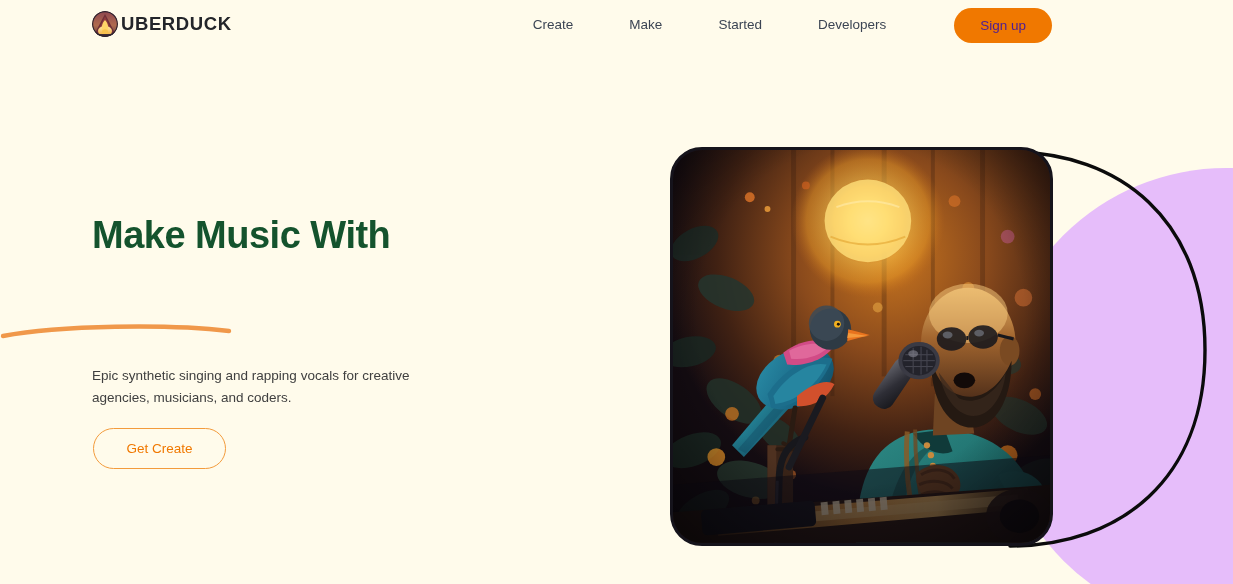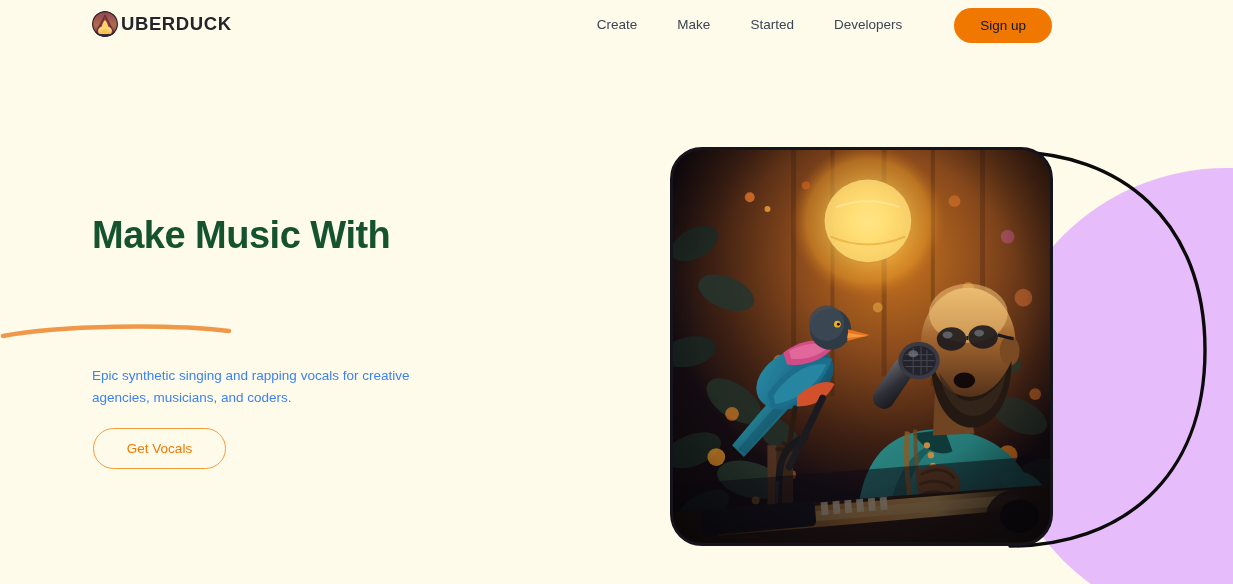--- a/index.html
+++ b/index.html
@@ -24,49 +24,49 @@
   .brand-mark {
     width:26px; height:26px; border-radius:50%;
     overflow:hidden; display:block; flex:none;
   }
   .brand-name {
     font-size:18.5px; font-weight:bold; letter-spacing:0.6px;
     color:#23252A; line-height:1;
   }
   .nav {
     position:absolute; right:10px; top:0; height:50px;
-    display:flex; align-items:center; gap:0px;
+    display:flex; align-items:center; gap:16px;
   }
   .nav-link {
     font-size:13.5px; color:#3B4453; text-decoration:none;
     padding:6px 20px; line-height:1; white-space:nowrap;
   }
   .signup-btn {
     margin-left:32px; margin-right:171px;
-    background:#F07800; color:#0f172a;
+    background:#F07800; color:#4c1d95;
     border:none; border-radius:22px;
     font-size:13.5px; font-family:inherit;
     padding:0 26px; height:35px; line-height:35px;
     cursor:pointer; white-space:nowrap;
   }
 
   
   .hero-copy { position:absolute; left:92px; top:215px; width:470px; }
   .headline {
     font-size:38px; font-weight:bold; line-height:1.08;
     color:#14532d; letter-spacing:-0.5px;
   }
   .headline-line2 { position:relative; display:block; }
   .underline-svg {
     position:absolute; left:0px; top:320px;
     width:240px; height:20px; overflow:visible;
   }
   .subtext {
     position:absolute; left:92px; top:365px; width:330px;
-    font-size:13.5px; line-height:1.65; color:#3b82f6;
+    font-size:13.5px; line-height:1.65; color:#404040;
   }
   .cta-btn {
     position:absolute; left:93px; top:428px;
     width:133px; height:41px;
     background:transparent; color:#F07800;
     border:1.4px solid #F39B3C; border-radius:21px;
     font-size:13.5px; font-family:inherit; cursor:pointer;
   }
 
   
@@ -141,21 +141,21 @@
       <span>Make Music With</span><br>
     </h1>
   </div>
 
   <svg class="underline-svg" viewBox="0 0 240 20" preserveAspectRatio="none" aria-hidden="true">
     <path d="M3 16 C 60 5, 170 4, 229 11" fill="none" stroke="#F0984A" stroke-width="4.4" stroke-linecap="round"></path>
   </svg>
 
   <p class="subtext">Epic synthetic singing and rapping vocals for creative agencies, musicians, and coders.</p>
 
-  <button class="cta-btn">Get Vocals</button>
+  <button class="cta-btn">Get Create</button>
 
   <div class="purple-blob"></div>
 
   <svg class="outline-shape" viewBox="0 0 420 400" preserveAspectRatio="none" aria-hidden="true">
     <path d="M10 2 C 120 2, 205 70, 205 200 C 205 330, 120 396, 10 396" fill="none" stroke="#0B0B0B" stroke-width="3.4" stroke-linecap="round"></path>
   </svg>
 
   <div class="hero-frame">
     <svg class="hero-art" viewBox="0 0 383 399" preserveAspectRatio="xMidYMid slice" aria-hidden="true">
       <defs>

